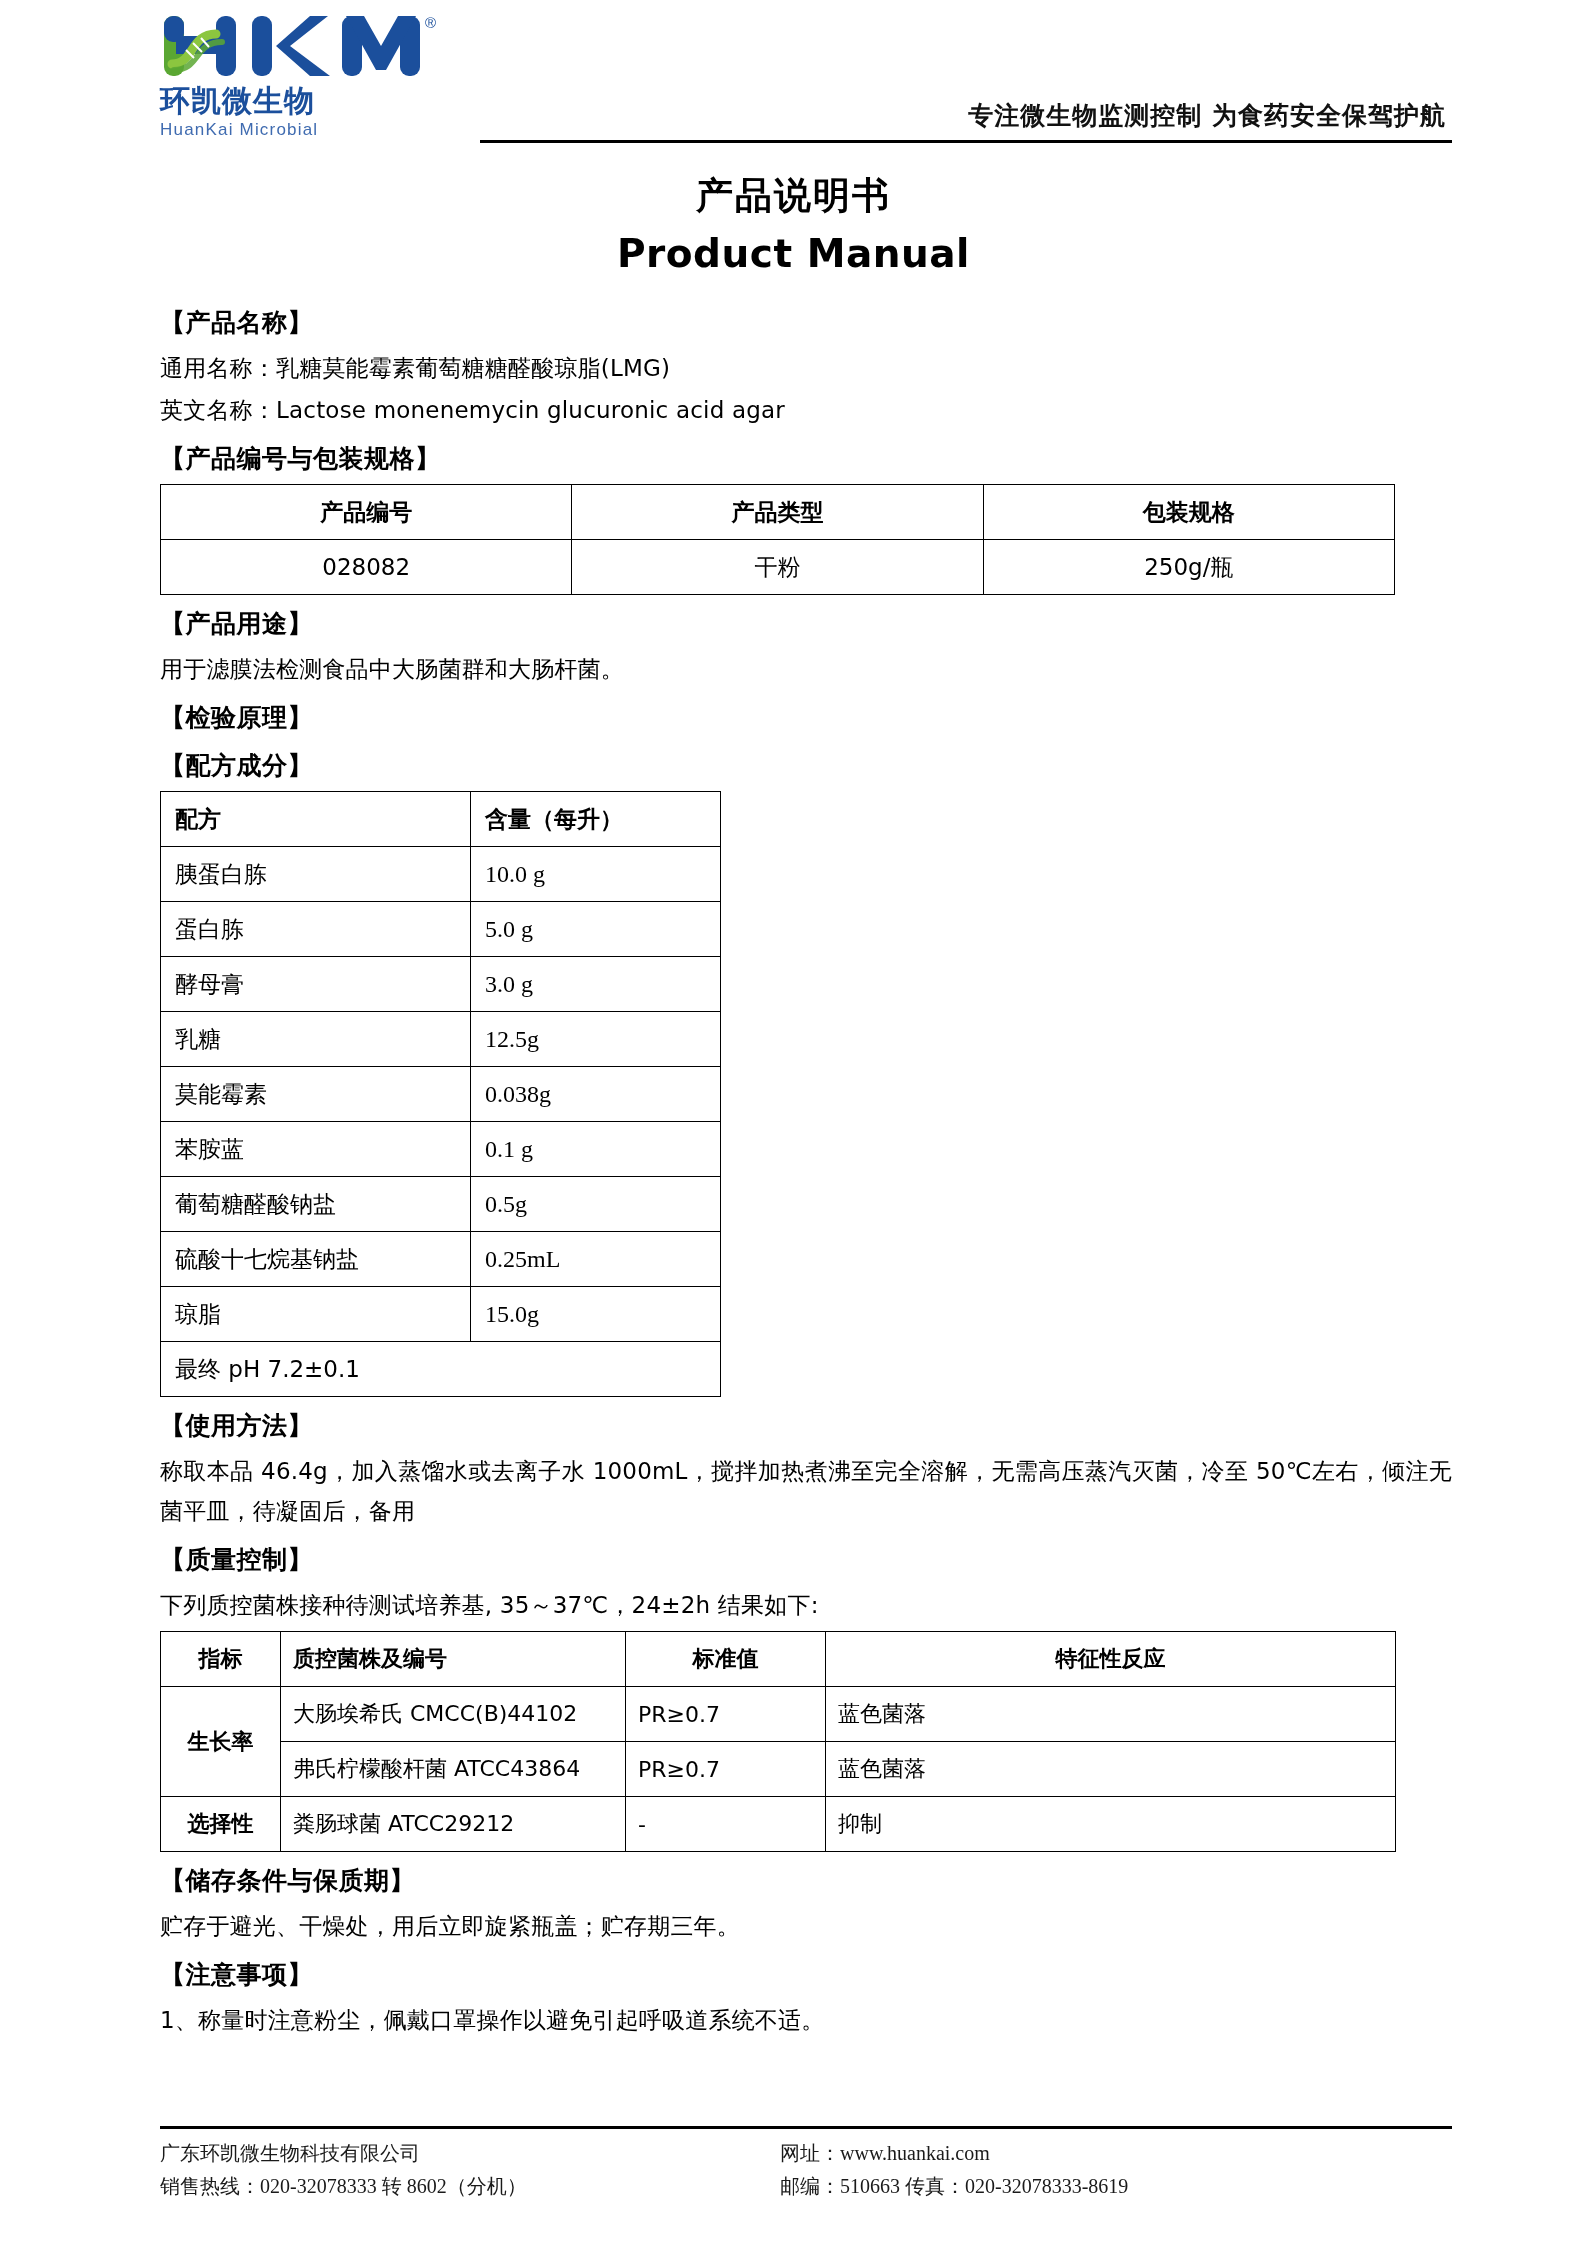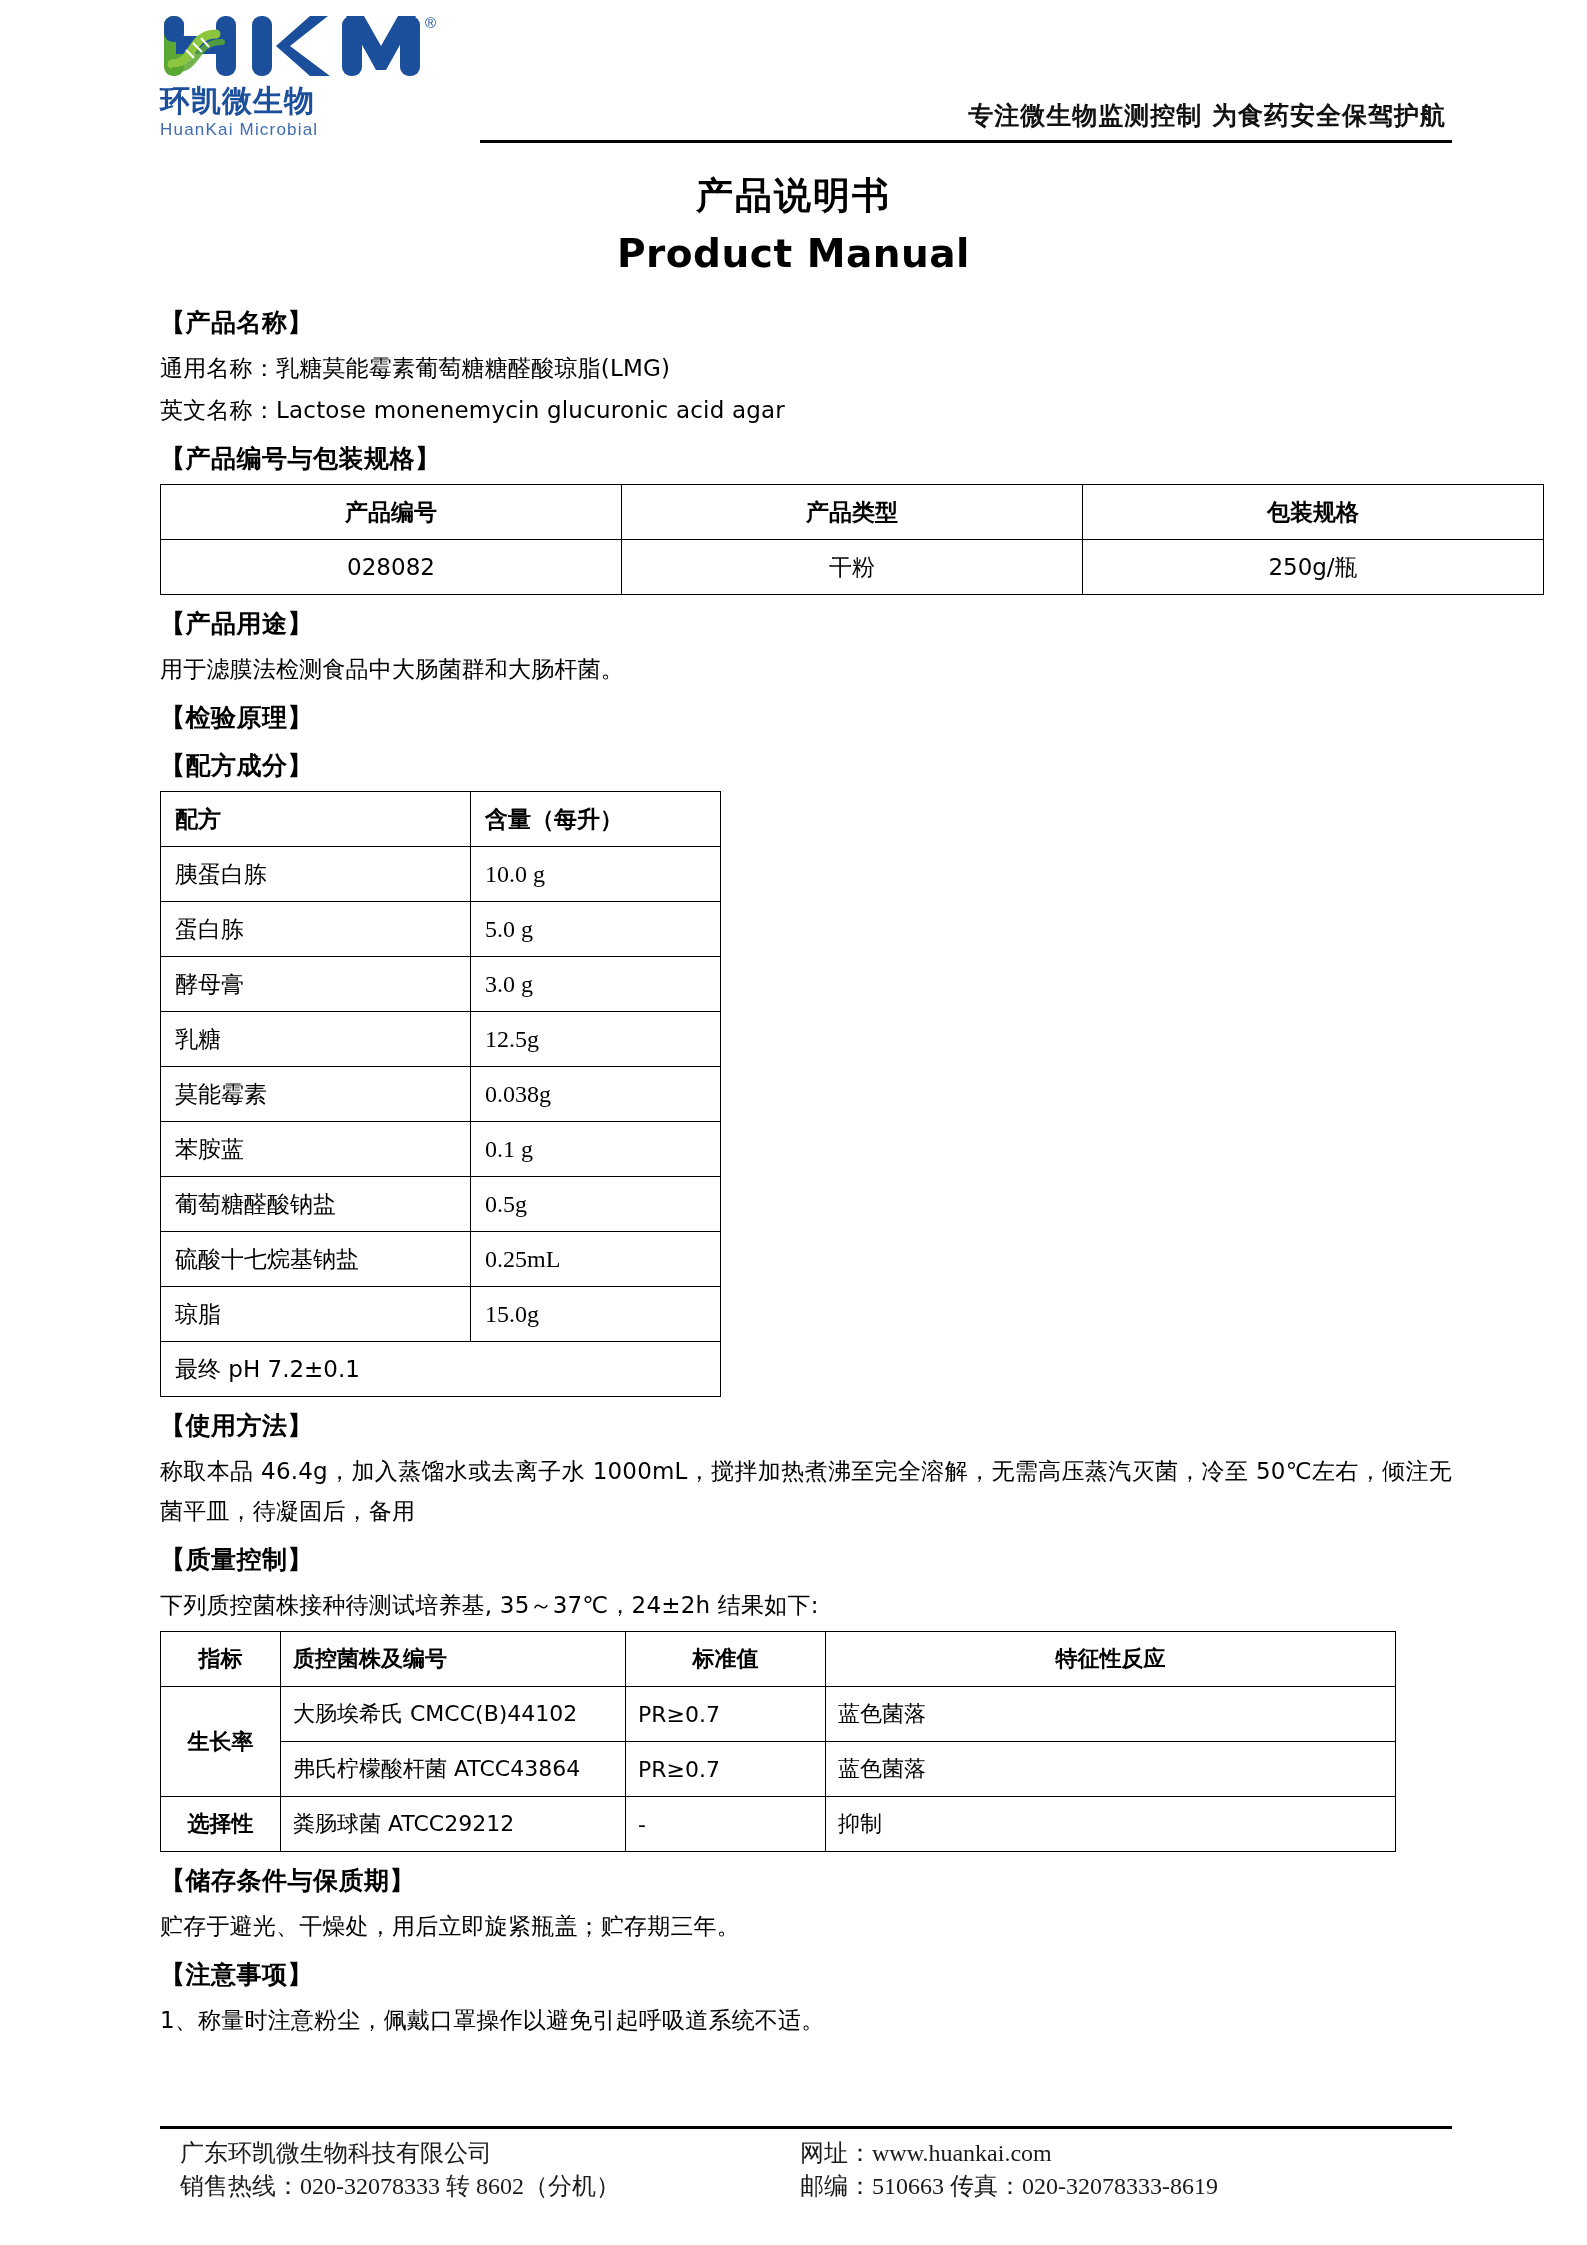--- a/index.html
+++ b/index.html
@@ -118,21 +118,21 @@
     margin: 0 0 2px 0;
     text-align: justify;
   }
 
   
   table {
     border-collapse: collapse;
     font-family: "DejaVu Sans", sans-serif;
   }
   .tbl-code {
-    width: 1384px;
+    width: 1235px;
     margin: 4px 0 2px 0;
     table-layout: fixed;
   }
   .tbl-code th, .tbl-code td {
     border: 1.5px solid #000;
     text-align: center;
     font-size: 23px;
     height: 46px;
     padding: 4px 6px;
   }
@@ -191,25 +191,24 @@
     border-top: 3px solid #000;
     margin-bottom: 8px;
   }
   .footer-cols {
     display: flex;
   }
   .footer-col-left { flex: 0 0 620px; }
   .footer-col-right { flex: 1 1 auto; }
   .footer-line {
     font-family: "Liberation Serif", "DejaVu Serif", serif;
-    font-size: 24px;
+    font-size: 20px;
     line-height: 33px;
     color: #1a1a1a;
     white-space: nowrap;
-    margin-left: 20px;
   }
 </style>
 </head>
 <body>
 
 <div class="page">
 
   <div class="header">
     <div class="logo-block">
       <div class="logo-mark">

